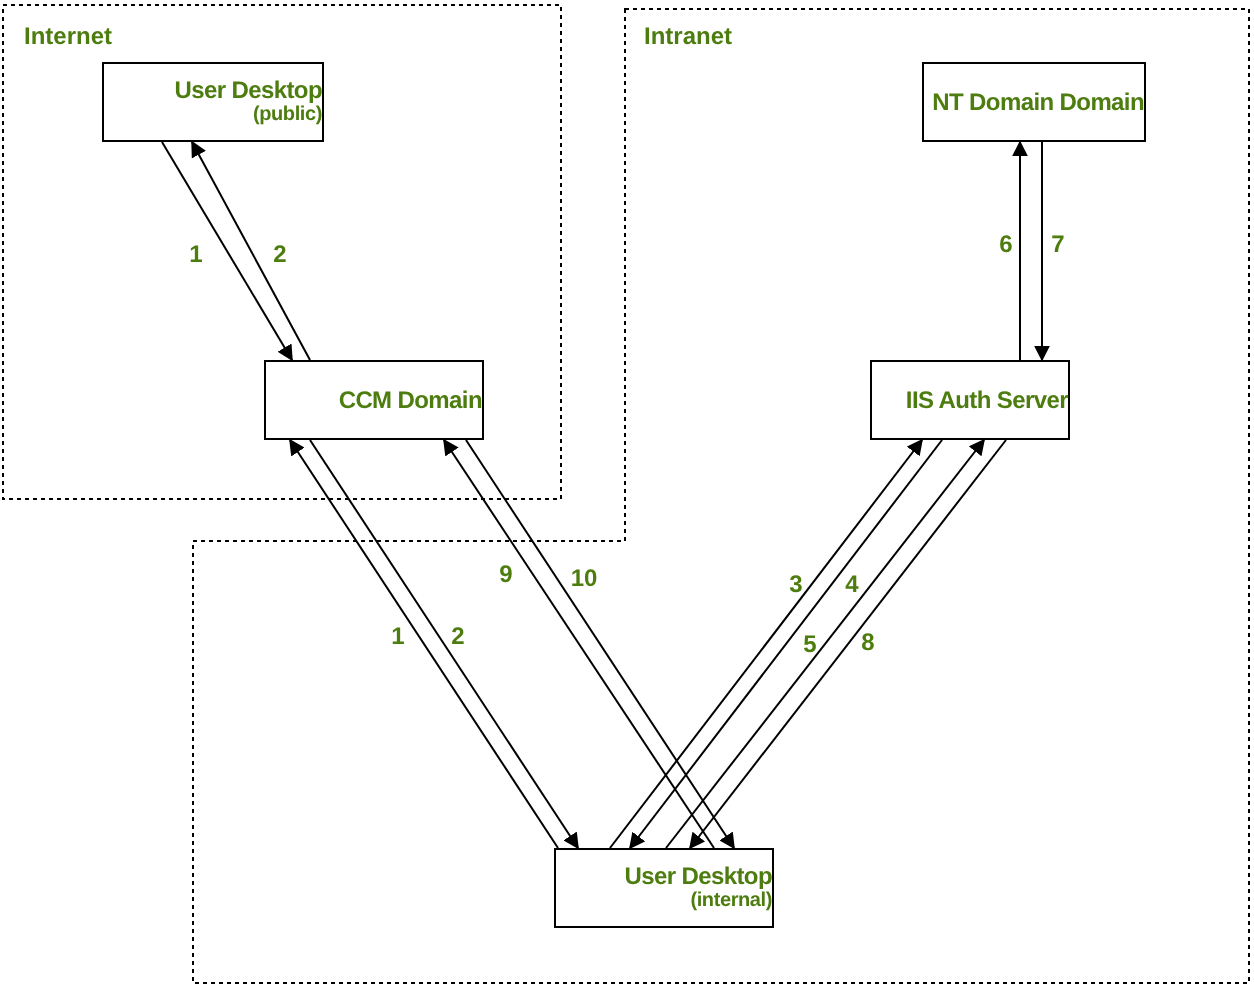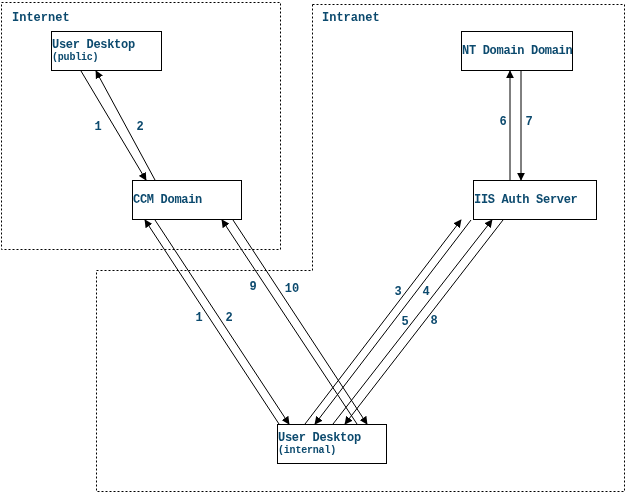--- a/index.html
+++ b/index.html
@@ -1,27 +1,27 @@
 <!DOCTYPE html>
 <html><head>
 <meta charset="utf-8">
 <style>
   html,body { margin:0; padding:0; background:#fff; }
   .stage {
     position:relative; width:627px; height:497px; overflow:hidden;
     background:#fff;
-    font-family:Liberation Mono, monospace;
-    color:#0c4a6e;
+    font-family:Liberation Sans, sans-serif;
+    color:#4d7c0f;
   }
   svg.layer { position:absolute; left:0; top:0; width:627px; height:497px; }
   .zone { fill:none; stroke:#000; stroke-width:1; stroke-dasharray:2 2; }
   .edge-line { stroke:#000; stroke-width:1; fill:none; }
   .node {
     position:absolute; background:#fff; border:1px solid #000;
-    display:flex; flex-direction:column; align-items:flex-start; justify-content:center;
+    display:flex; flex-direction:column; align-items:flex-end; justify-content:center;
     text-align:center; box-sizing:border-box;
   }
   .node-label {
     font-size:12px; font-weight:bold; line-height:13px;
     letter-spacing:-0.3px; white-space:nowrap;
   }
   .node-sublabel {
     font-size:10px; font-weight:bold; line-height:11px;
     letter-spacing:-0.2px; white-space:nowrap;
   }
@@ -73,21 +73,21 @@
   </div>
 
   <div class="node" style="left:461px; top:31px; width:112px; height:40px">
     <div class="node-label">NT Domain Domain</div>
   </div>
 
   <div class="node" style="left:132px; top:180px; width:110px; height:40px">
     <div class="node-label">CCM Domain</div>
   </div>
 
-  <div class="node" style="left:473px; top:180px; width:124px; height:40px">
+  <div class="node" style="left:435px; top:180px; width:100px; height:40px">
     <div class="node-label">IIS Auth Server</div>
   </div>
 
   <div class="node" style="left:277px; top:424px; width:110px; height:40px">
     <div class="node-label">User Desktop</div>
     <div class="node-sublabel">(internal)</div>
   </div>
 
   <div id="label-layer">
       <div class="edge-label" style="left: 98px; top: 127px;">1</div>

